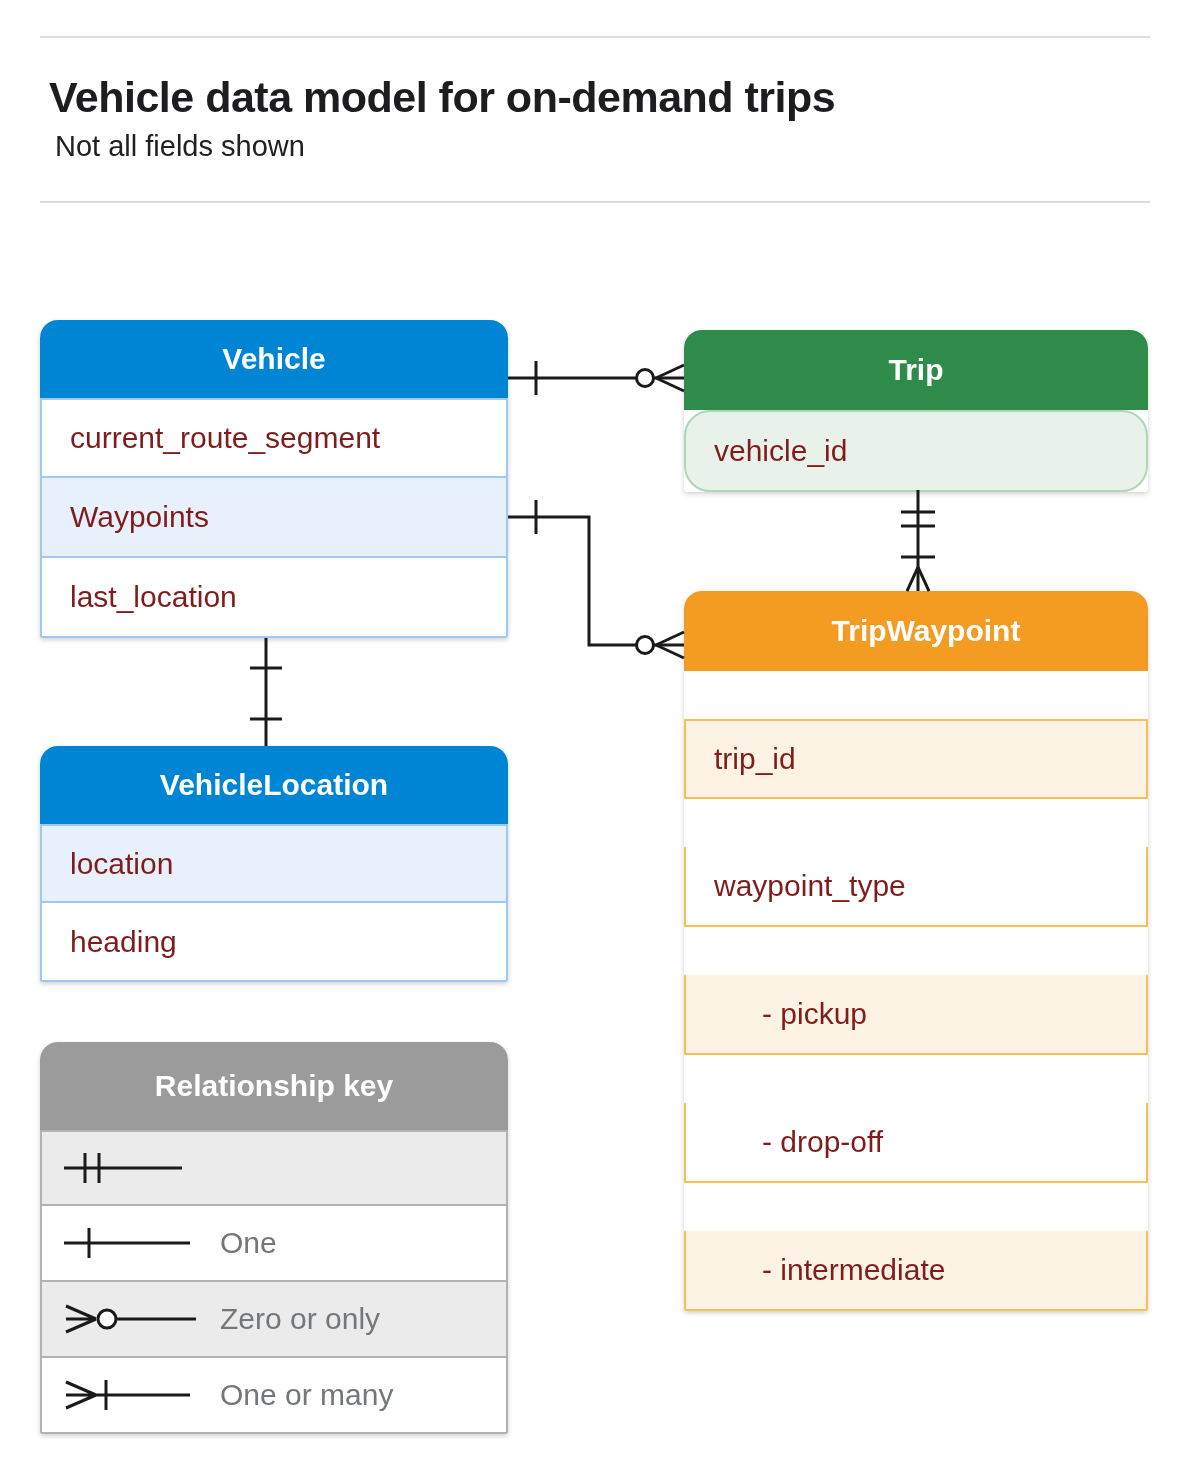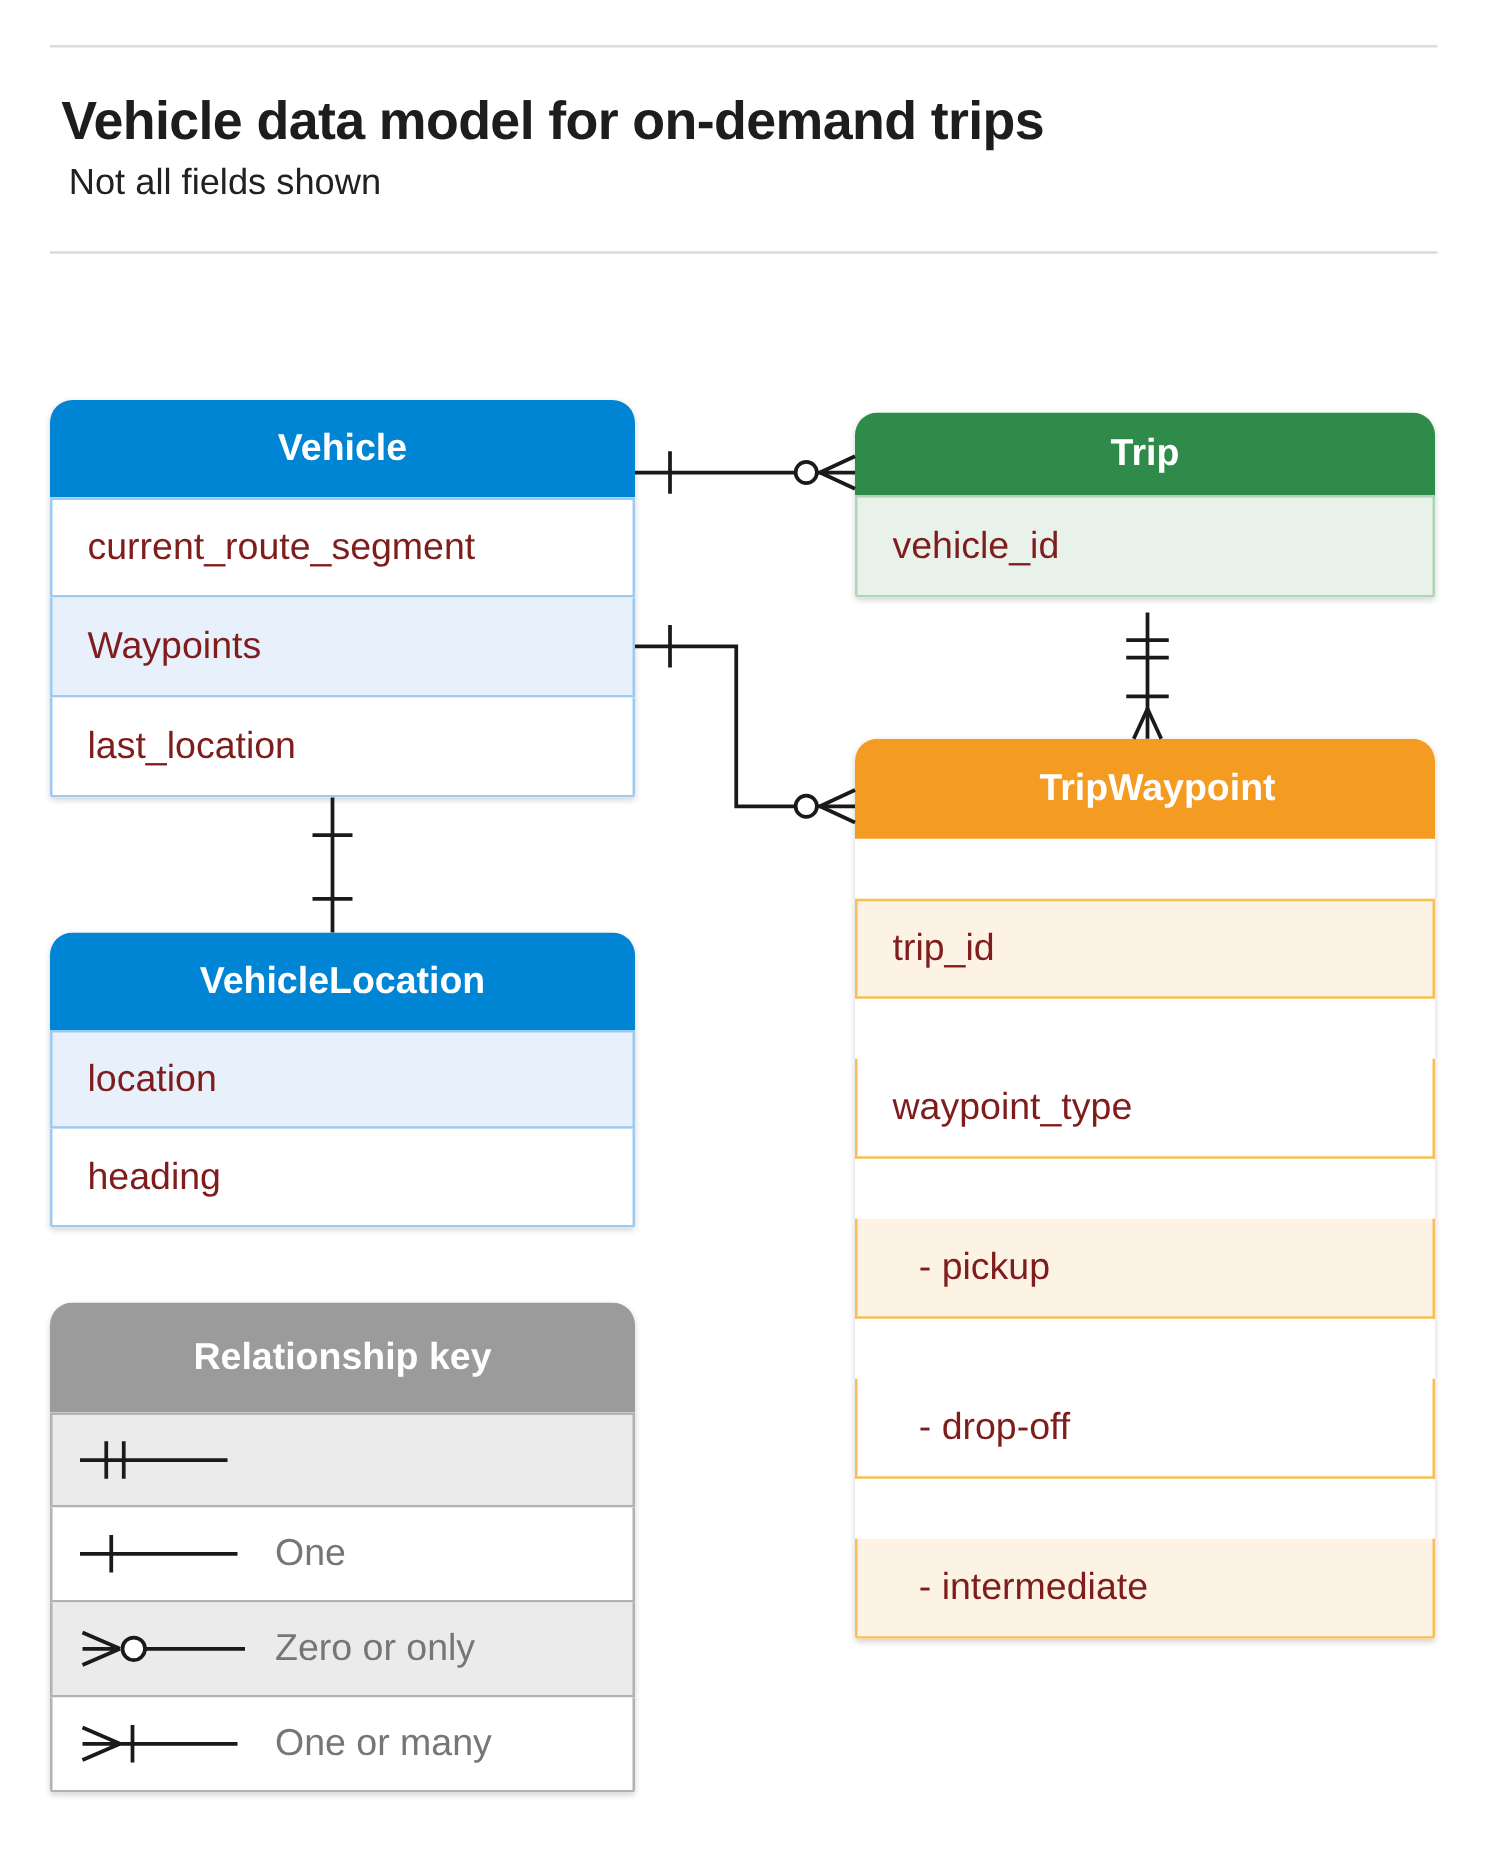--- a/index.html
+++ b/index.html
@@ -26,42 +26,42 @@
   .ehead {
     display:flex; align-items:center; justify-content:center;
     color:#ffffff; font-weight:700; font-size:30px;
   }
   .erow {
     display:flex; align-items:center; box-sizing:border-box;
     padding-left:28px; font-size:30px; color:#7f1d1d; background:#ffffff;
     border-style:solid; border-width:0 2.5px 2.5px 2.5px;
   }
   .ehead + .erow { border-top-width:2.5px; }
-  .erow.sub { padding-left:49px; }
+  .erow.sub { padding-left:76px; }
 
   
   .hb-blue   { background:#0085d5; }
   .b-blue    { border-color:#9ec9f0; }
   .t-blue    { background:#e7f0fb; }
   .hb-green  { background:#2e8b49; }
   .b-green   { border-color:#afd5b7; }
-  .t-green   { background:#e9f2ea; }
+  .t-green   { background:#e9f2ea;border-radius:26px; }
   .hb-orange { background:#f49b22; }
   .b-orange  { border-color:#f6c057; }
   .t-orange  { background:#fdf3e4; }
   .hb-gray   { background:#9b9b9b; }
   .b-gray    { border-color:#b2b2b2; }
   .t-gray    { background:#ebebeb; }
 
   
   #entity-vehicle          { left:40px;  top:320px;  width:468px; }
   #entity-vehicle .ehead   { height:78px; }
   #entity-vehicle .erow    { height:80px; }
   #entity-trip             { left:684px; top:330px;  width:464px; }
-  #entity-trip .ehead      { height:66px; }
+  #entity-trip .ehead      { height:80px; }
   #entity-trip .erow       { height:82px; }
   #entity-tripwaypoint     { left:684px; top:591px;  width:464px; }
   #entity-tripwaypoint .ehead { height:80px;padding-left:20px; }
   #entity-tripwaypoint .erow  { height:80px;margin-top:48px; }
   #entity-vehiclelocation  { left:40px;  top:746px;  width:468px; }
   #entity-vehiclelocation .ehead { height:78px; }
   #entity-vehiclelocation .erow  { height:79px; }
   #legend-box              { left:40px;  top:1042px; width:468px; }
   #legend-box .ehead       { height:88px; }
   #legend-box .erow        { height:76px; }

